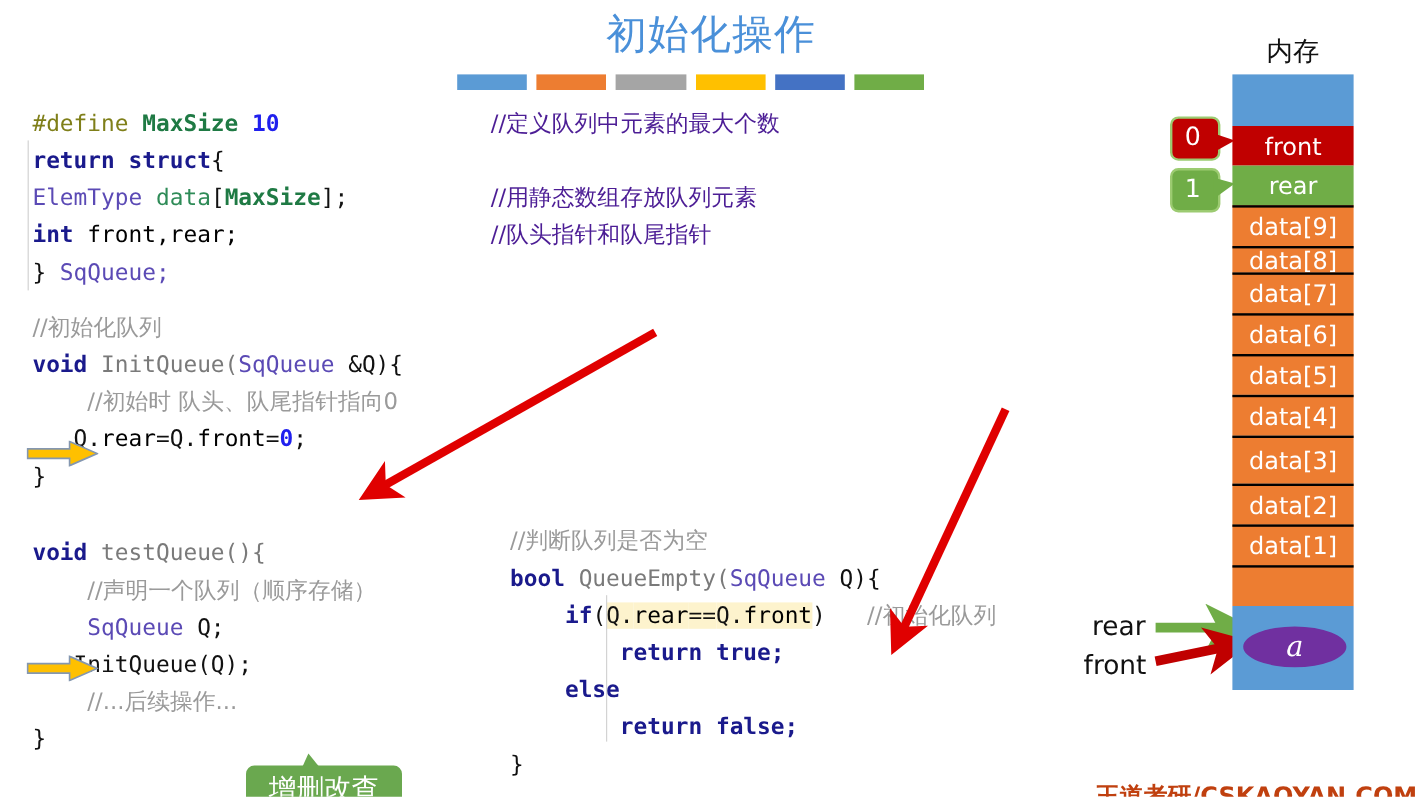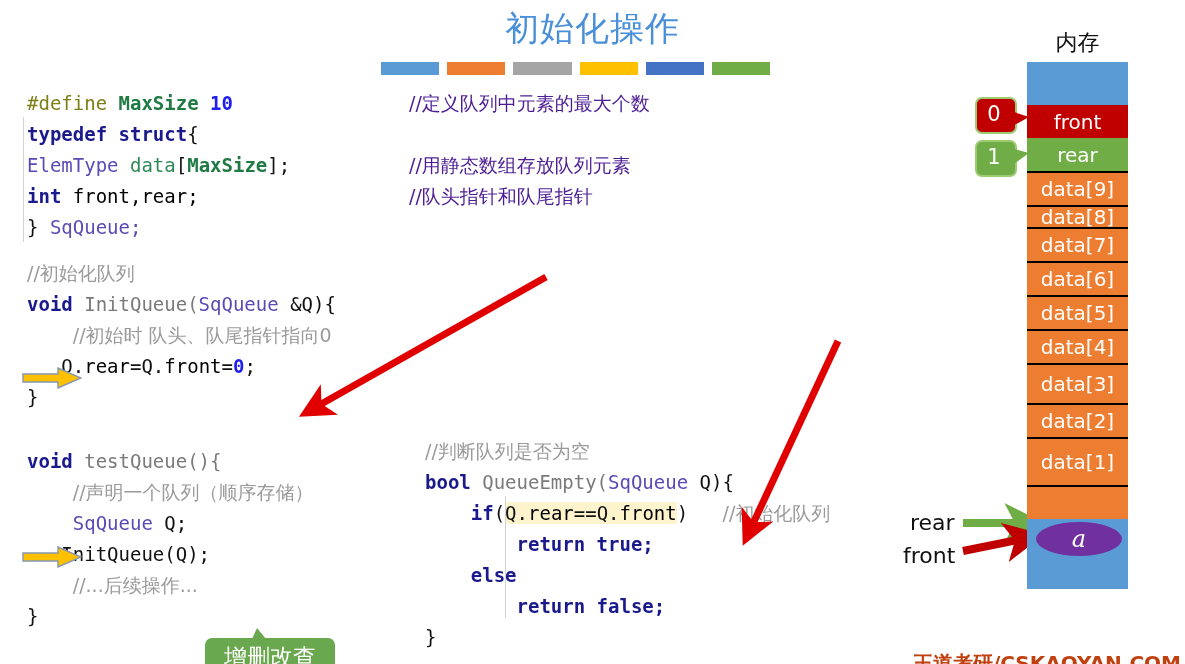--- a/index.html
+++ b/index.html
@@ -128,21 +128,21 @@
 <div class="abs" id="title-rule">
   <div class="seg" style="background: rgb(91, 155, 213);"></div>
   <div class="seg" style="background: rgb(237, 125, 49);"></div>
   <div class="seg" style="background: rgb(165, 165, 165);"></div>
   <div class="seg" style="background: rgb(255, 192, 0);"></div>
   <div class="seg" style="background: rgb(68, 114, 196);"></div>
   <div class="seg" style="background: rgb(112, 173, 71);"></div>
 </div>
 
 <div class="abs code" id="blk1"><span class="guide" style="left:-4px;top:29px;height:125px;"></span><span class="pre">#define</span> <span class="grn">MaxSize</span> <span class="num">10</span>
-<span class="kw">typedef</span> <span class="kw">struct</span><span class="plain">{</span>
+<span class="kw">return</span> <span class="kw">struct</span><span class="plain">{</span>
 <span class="typ">ElemType</span> <span class="grn" style="font-weight:normal;color:#2e8b57;">data</span><span class="plain">[</span><span class="grn">MaxSize</span><span class="plain">];</span>
 <span class="kw">int</span> <span class="mem">front,rear;</span>
 <span class="plain">} </span><span class="typ">SqQueue;</span></div>
 
 <div class="abs cmtblock" id="cmt1"><span>//定义队列中元素的最大个数</span>
 <span></span>
 <span>//用静态数组存放队列元素</span>
 <span>//队头指针和队尾指针</span></div>
 
 <div class="abs code" id="blk2"><span class="cmt cn">//初始化队列</span>
@@ -206,21 +206,21 @@
     <div class="cell c-red" style="height: 33px;">front</div>
     <div class="cell c-green" style="height: 33px;">rear</div>
     <div class="cell c-orange" style="height: 34px;">data[9]</div>
     <div class="cell c-orange" style="height: 22px;">data[8]</div>
     <div class="cell c-orange" style="height: 34px;">data[7]</div>
     <div class="cell c-orange" style="height: 34px;">data[6]</div>
     <div class="cell c-orange" style="height: 34px;">data[5]</div>
     <div class="cell c-orange" style="height: 34px;">data[4]</div>
     <div class="cell c-orange" style="height: 40px;">data[3]</div>
     <div class="cell c-orange" style="height: 34px;">data[2]</div>
-    <div class="cell c-orange" style="height: 48px;">data[1]</div>
+    <div class="cell c-orange" style="height: 34px;">data[1]</div>
     <div class="cell c-orange" style="height: 34px;"></div>
     <div class="cell c-blue" style="height: 70px;"></div>
   </div>
 
 <div class="bubble" id="bub0">
   <div class="bbox"></div>
   <div class="btail"></div>
   <div class="btxt">0</div>
 </div>
 <div class="bubble" id="bub1">

